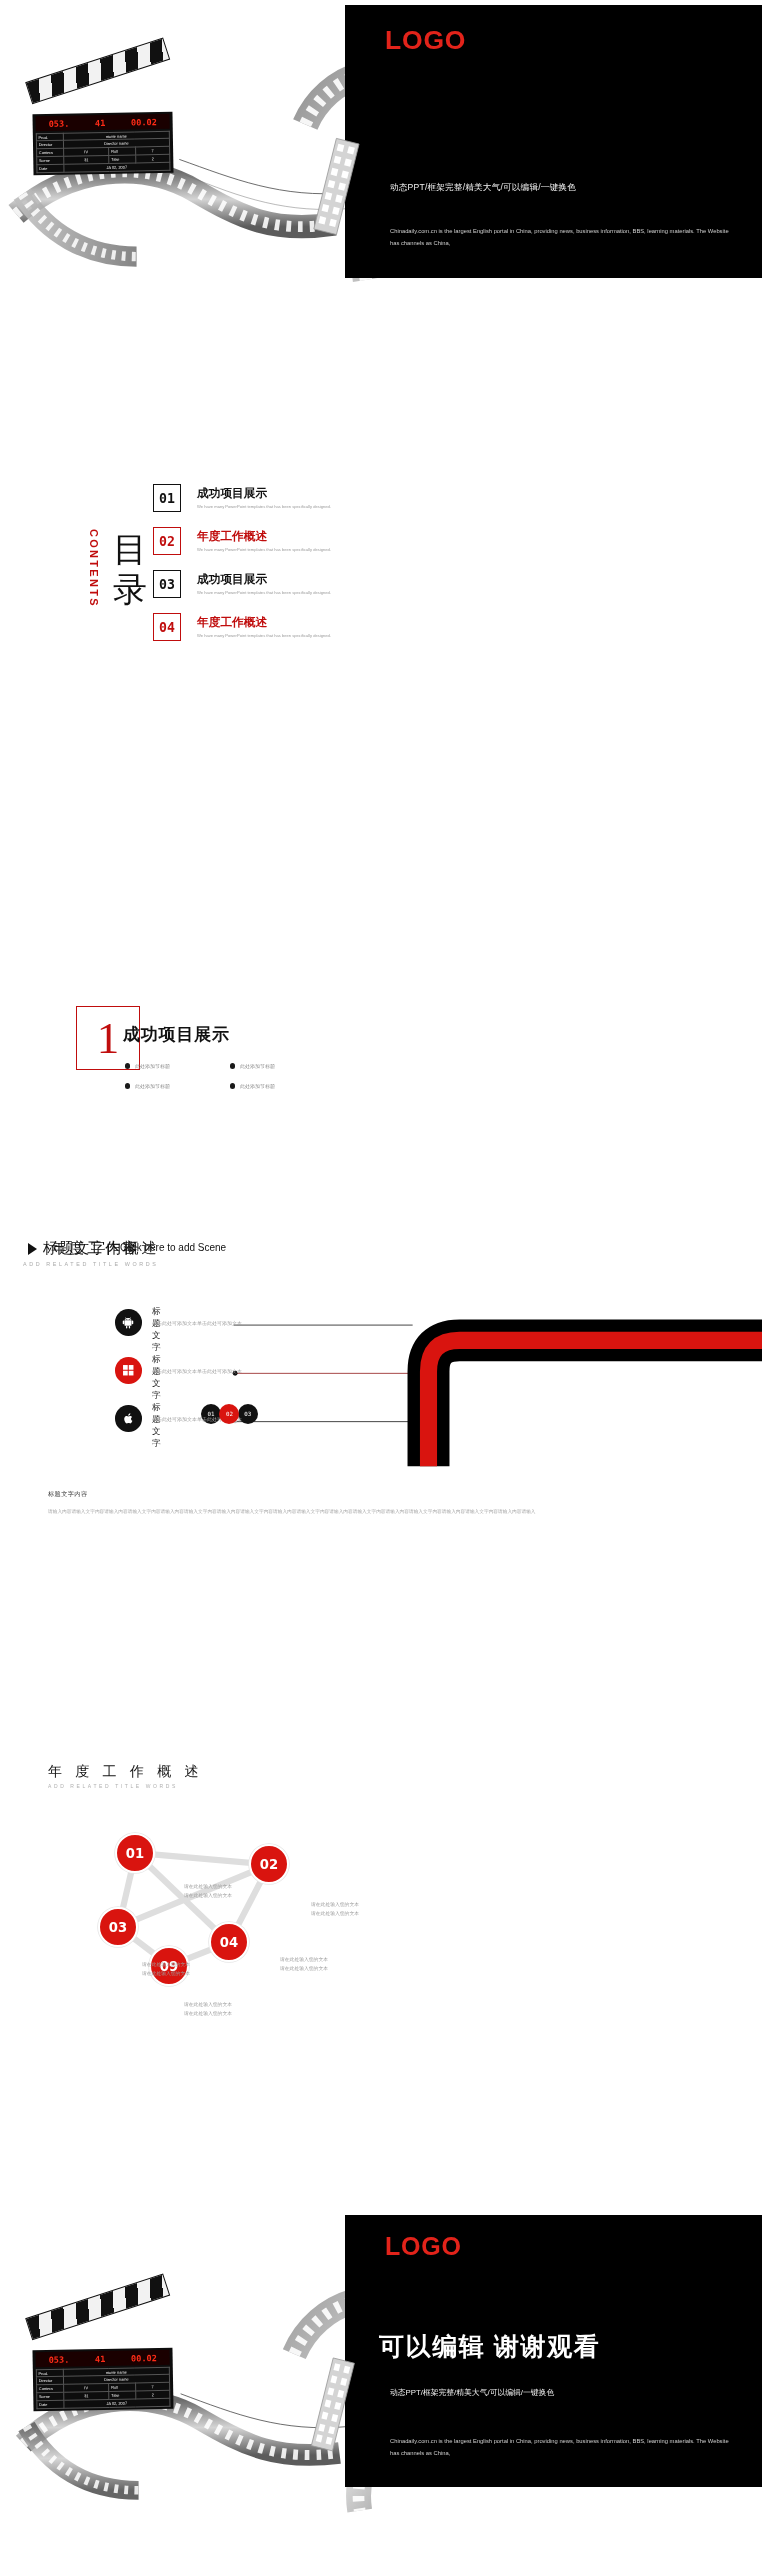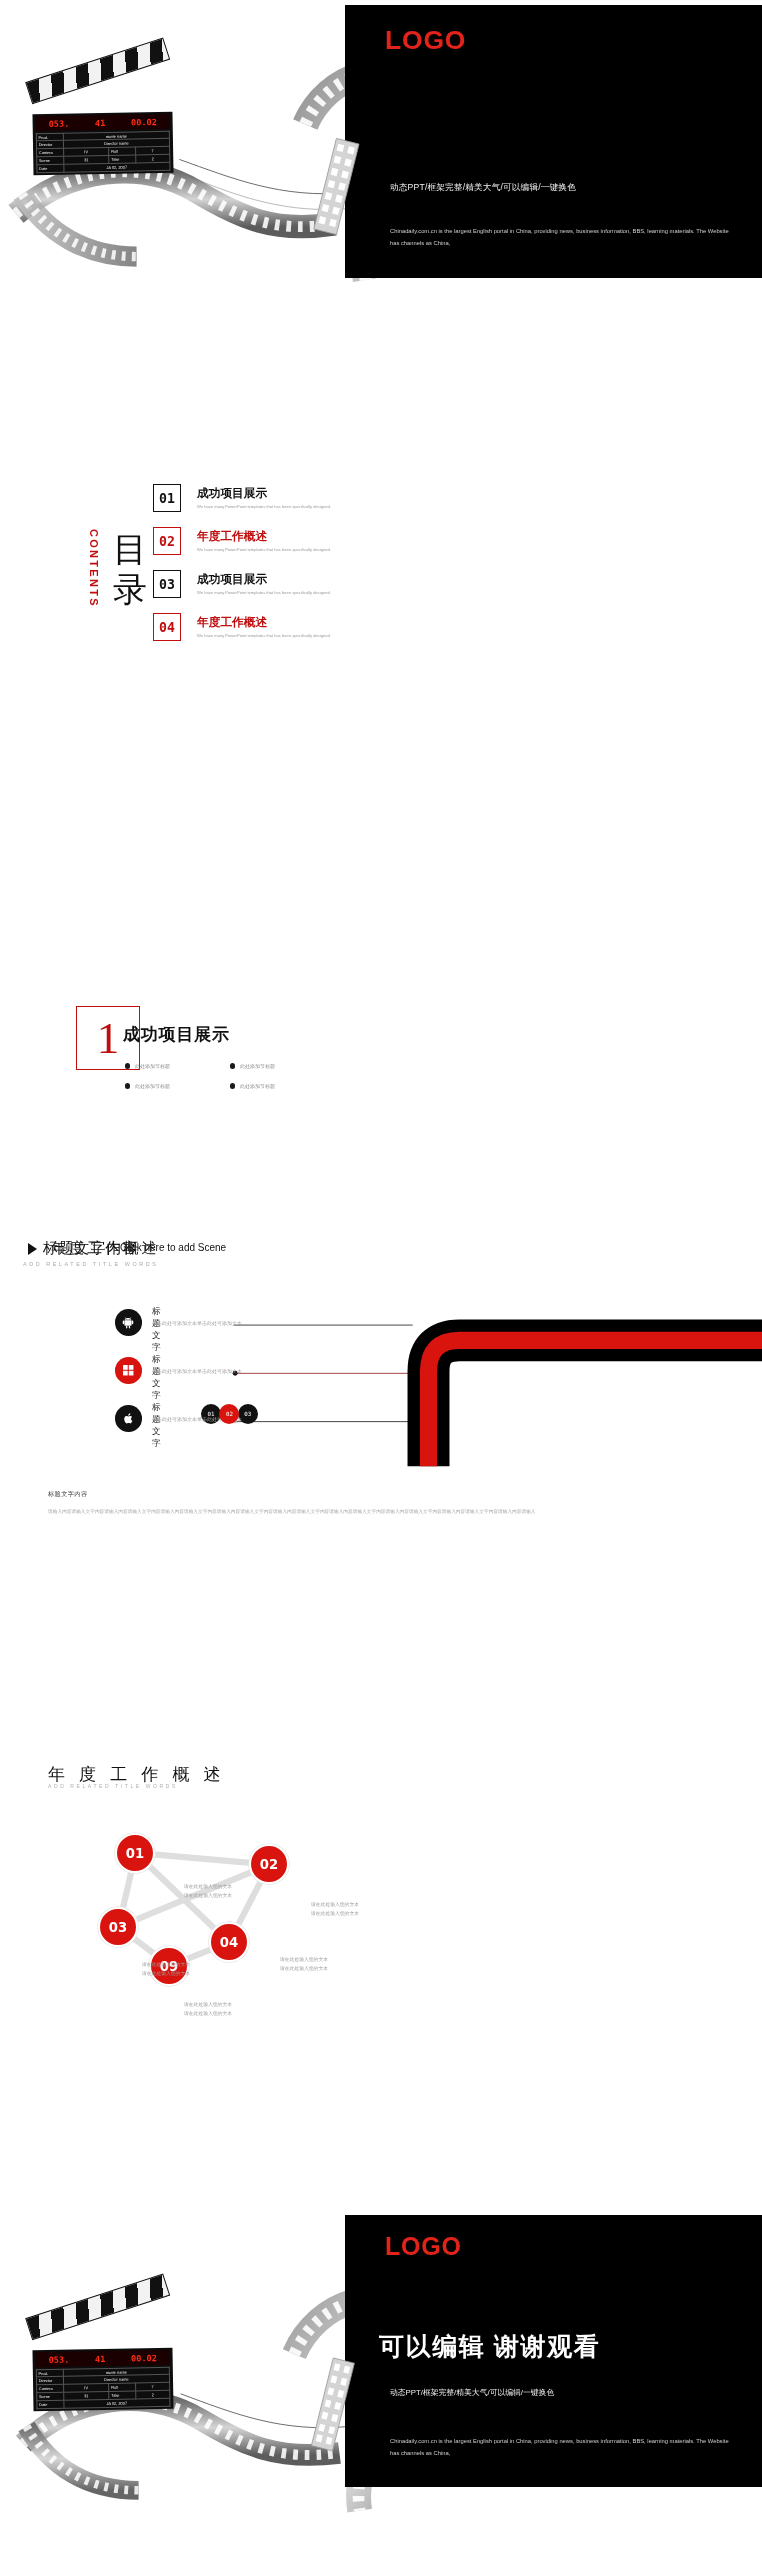--- a/index.html
+++ b/index.html
@@ -154,21 +154,21 @@
   }
   .circ.b { background:#111; color:#fff; }
   .circ.r { background:#d9140f; color:#fff; position:relative; z-index:2;}
 
   .para-block { position:absolute; left:48px; top:327px; width:654px; }
   .para-ttl { font-size:6.2px; color:#333; margin-bottom:7.8px; letter-spacing:0.4px;}
   .para-txt { font-size:4.7px; line-height:1.95; color:#a6a6a6; text-align:justify; }
 
   
   #slide-diagram { top:1681px; height:529px; }
-  .dg-title { position:absolute; left:48px; top:82px; font-size:17px; letter-spacing:4.7px; color:#111; }
+  .dg-title { position:absolute; left:48px; top:82px; font-size:14px; letter-spacing:4.7px; color:#111; }
   .dg-sub   { position:absolute; left:48px; top:102px; font-size:5px; letter-spacing:2.6px; color:#b0b0b0; }
   .dg-canvas { position:absolute; left:0; top:0; }
   .node {
     position:absolute; width:40px; height:40px; border-radius:50%; background:#d9140f;
     border:2.7px solid #fff; box-shadow:0 0 0 0.8px #e6e6e6;
     display:flex; align-items:center; justify-content:center;
     color:#fff; font-size:13.2px; font-weight:bold;
     font-family:"DejaVu Sans","Liberation Sans",sans-serif;
   }
   .nlabel { position:absolute; font-size:4.8px; line-height:1.9; color:#9c9c9c; white-space:nowrap; }

